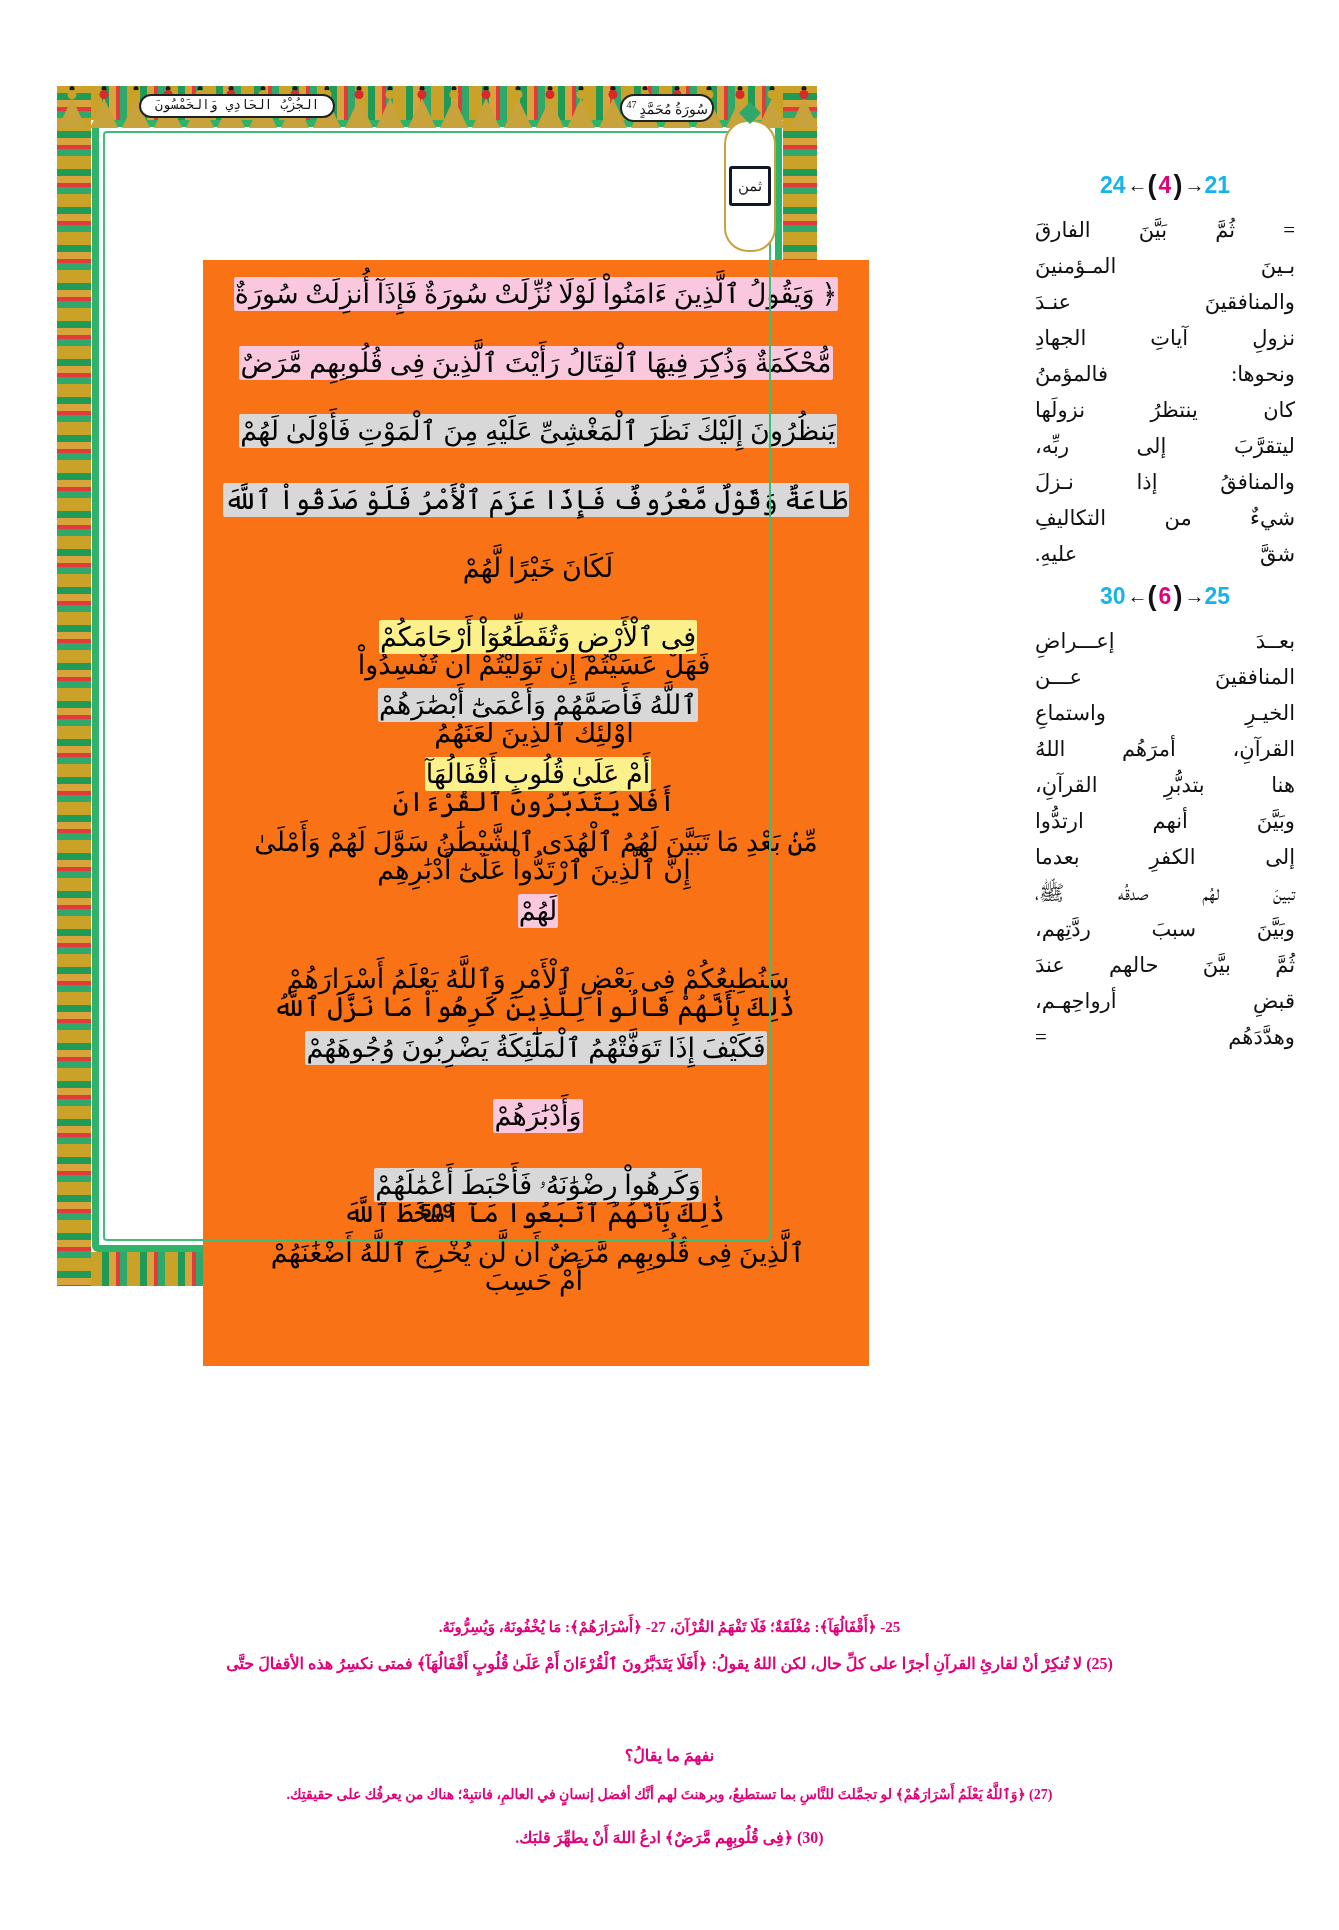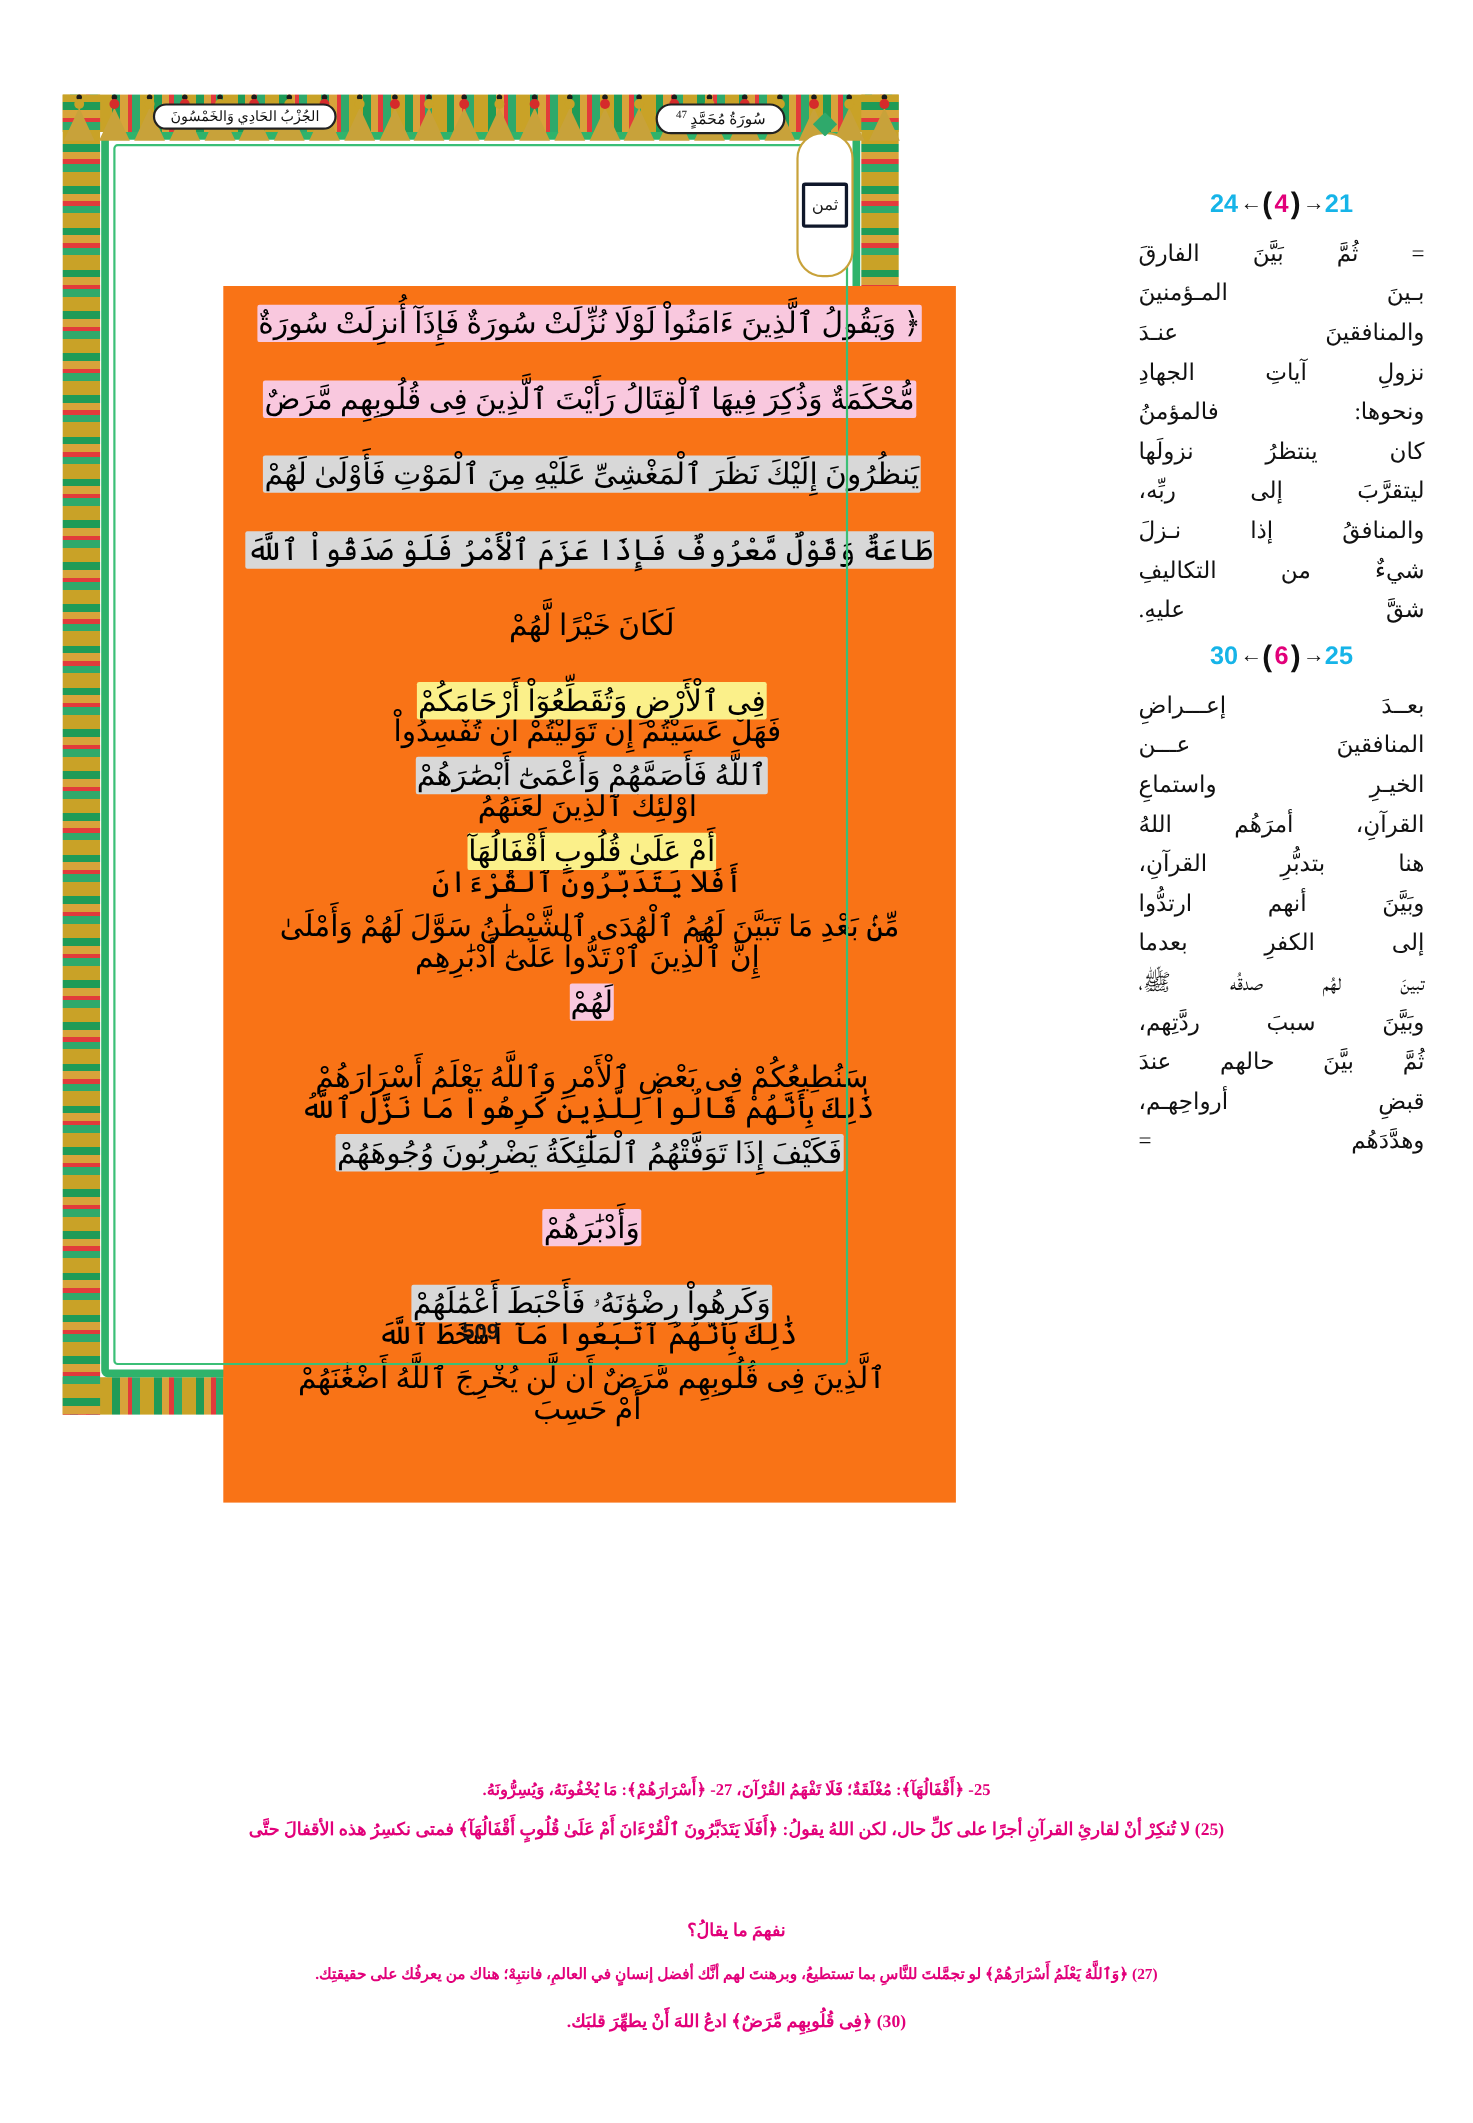--- a/index.html
+++ b/index.html
@@ -85,26 +85,26 @@
 
   
   .hdr{
     position:absolute;top:94px;left:57px;width:762px;height:34px;
     display:flex;align-items:center;z-index:9;
   }
   .hizb-cartouche{
     position:absolute;left:82px;top:0px;
     background:#ffffff;border:2px solid #222;border-radius:18px;
     padding:3px 14px;font-size:13px;color:#111;white-space:nowrap;
-    font-family:Liberation Serif, serif;line-height:1.1;
+    font-family:Liberation Mono, monospace;line-height:1.1;
   }
   .surah-cartouche{
     position:absolute;right:105px;top:0px;
     background:#ffffff;border:2px solid #222;border-radius:18px;
-    padding:3px 16px;font-size:14px;color:#111;white-space:nowrap;
+    padding:3px 4px;font-size:14px;color:#111;white-space:nowrap;
     line-height:1.1;
   }
   .surah-cartouche .num{font-size:10px;vertical-align:super;margin-inline-start:3px;}
 
   
   .thumn{
     position:absolute;right:-1px;top:-7px;
     width:48px;height:128px;
     background:#ffffff;border:2px solid #c8a23a;border-radius:24px 24px 24px 24px;
     display:flex;align-items:center;justify-content:center;

